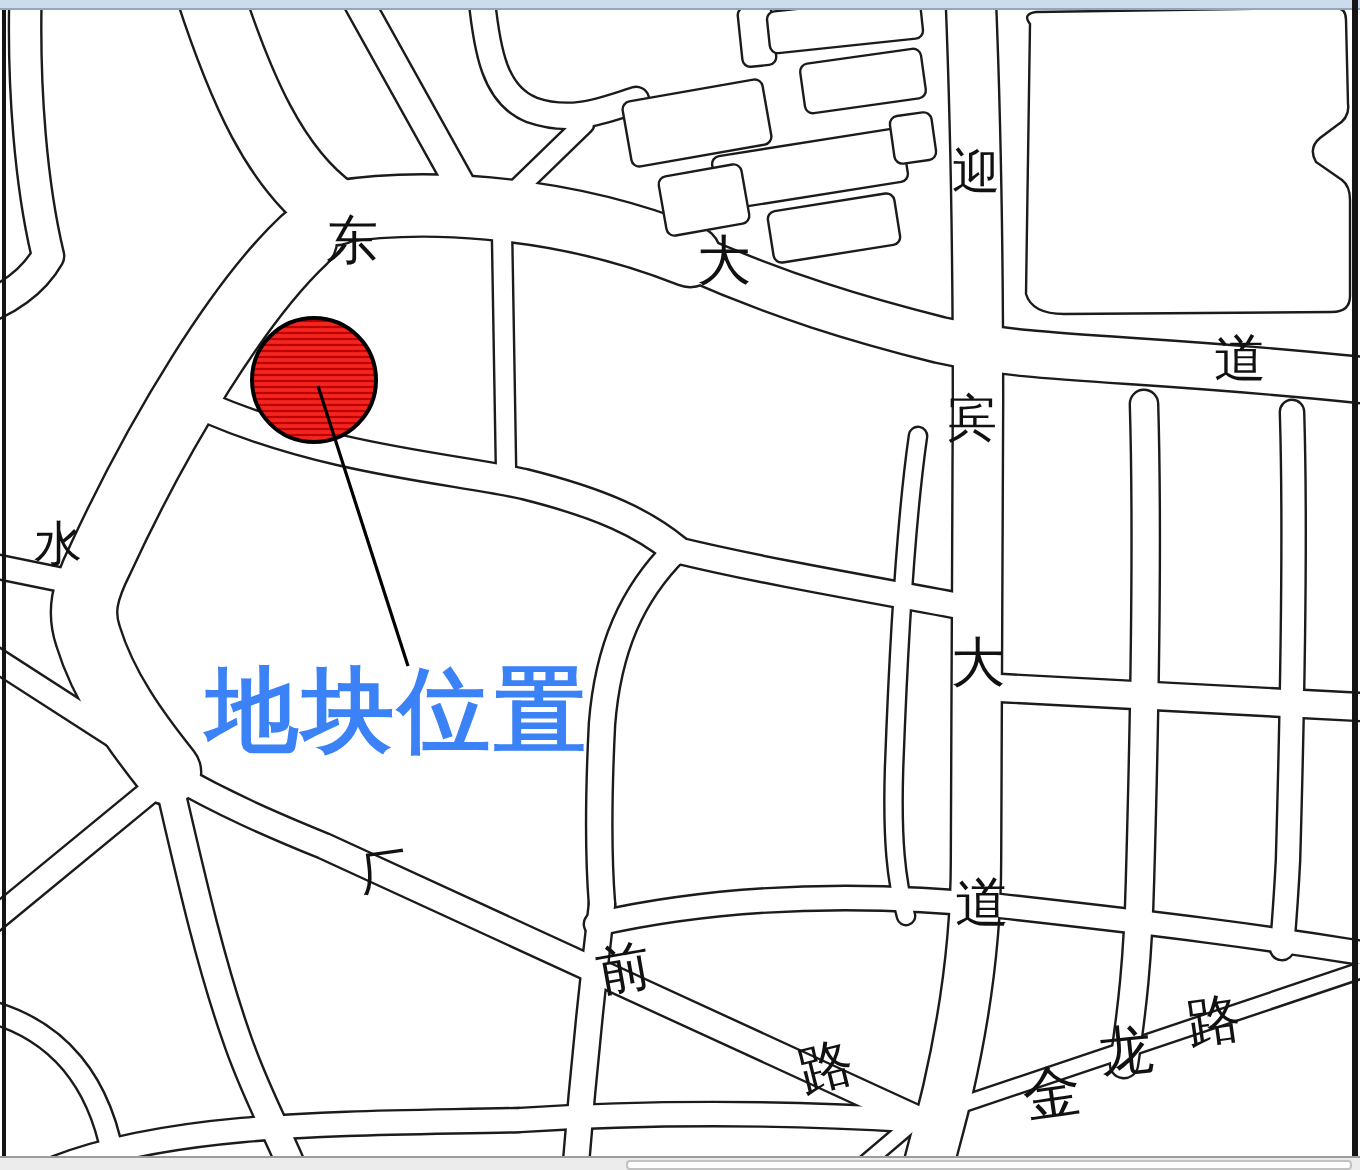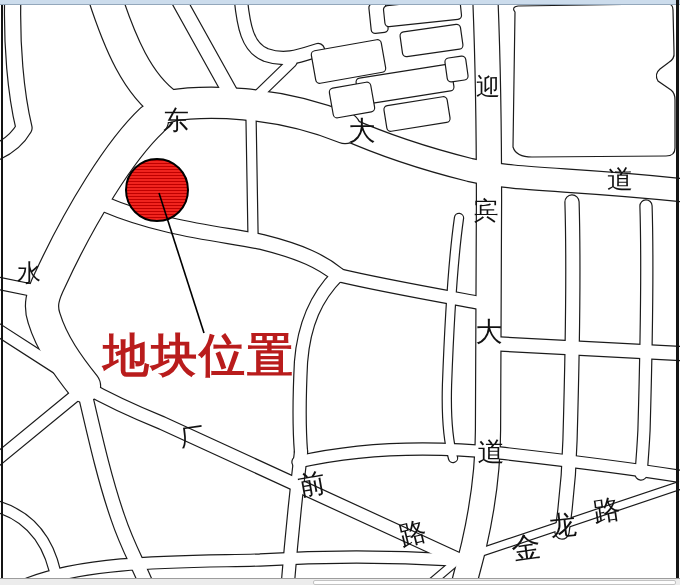--- a/index.html
+++ b/index.html
@@ -107,20 +107,20 @@
       <div class="road-label" style="left: 489px; top: 332px; font-size: 27px; color: rgb(17, 17, 17); transform: translate(-50%, -50%) rotate(0deg);">大</div>
       <div class="road-label" style="left: 491px; top: 452px; font-size: 27px; color: rgb(17, 17, 17); transform: translate(-50%, -50%) rotate(0deg);">道</div>
       <div class="road-label" style="left: 29px; top: 273px; font-size: 24px; color: rgb(17, 17, 17); transform: translate(-50%, -50%) rotate(0deg);">水</div>
       <div class="road-label" style="left: 192px; top: 437px; font-size: 24px; color: rgb(17, 17, 17); transform: translate(-50%, -50%) rotate(-8deg);">厂</div>
       <div class="road-label" style="left: 312px; top: 485px; font-size: 27px; color: rgb(17, 17, 17); transform: translate(-50%, -50%) rotate(-10deg);">前</div>
       <div class="road-label" style="left: 413px; top: 534px; font-size: 27px; color: rgb(17, 17, 17); transform: translate(-50%, -50%) rotate(-14deg);">路</div>
       <div class="road-label" style="left: 526px; top: 548px; font-size: 29px; color: rgb(17, 17, 17); transform: translate(-50%, -50%) rotate(-8deg);">金</div>
       <div class="road-label" style="left: 563px; top: 526px; font-size: 27px; color: rgb(17, 17, 17); transform: translate(-50%, -50%) rotate(-6deg);">龙</div>
       <div class="road-label" style="left: 607px; top: 511px; font-size: 27px; color: rgb(17, 17, 17); transform: translate(-50%, -50%) rotate(-8deg);">路</div>
     </div>
-  <div id="marker-label" style="left: 103px; top: 333px; font-size: 46px; color: #b91c1c;">地块位置</div>
+  <div id="marker-label" style="left: 103px; top: 333px; font-size: 46px; color: #3b82f6;">地块位置</div>
   <div class="top-strip"></div>
   <div class="border-left"></div>
   <div class="border-right"></div>
   <div class="hscroll">
     <div class="hscroll-thumb"></div>
   </div>
 </div>
 
 </body></html>

